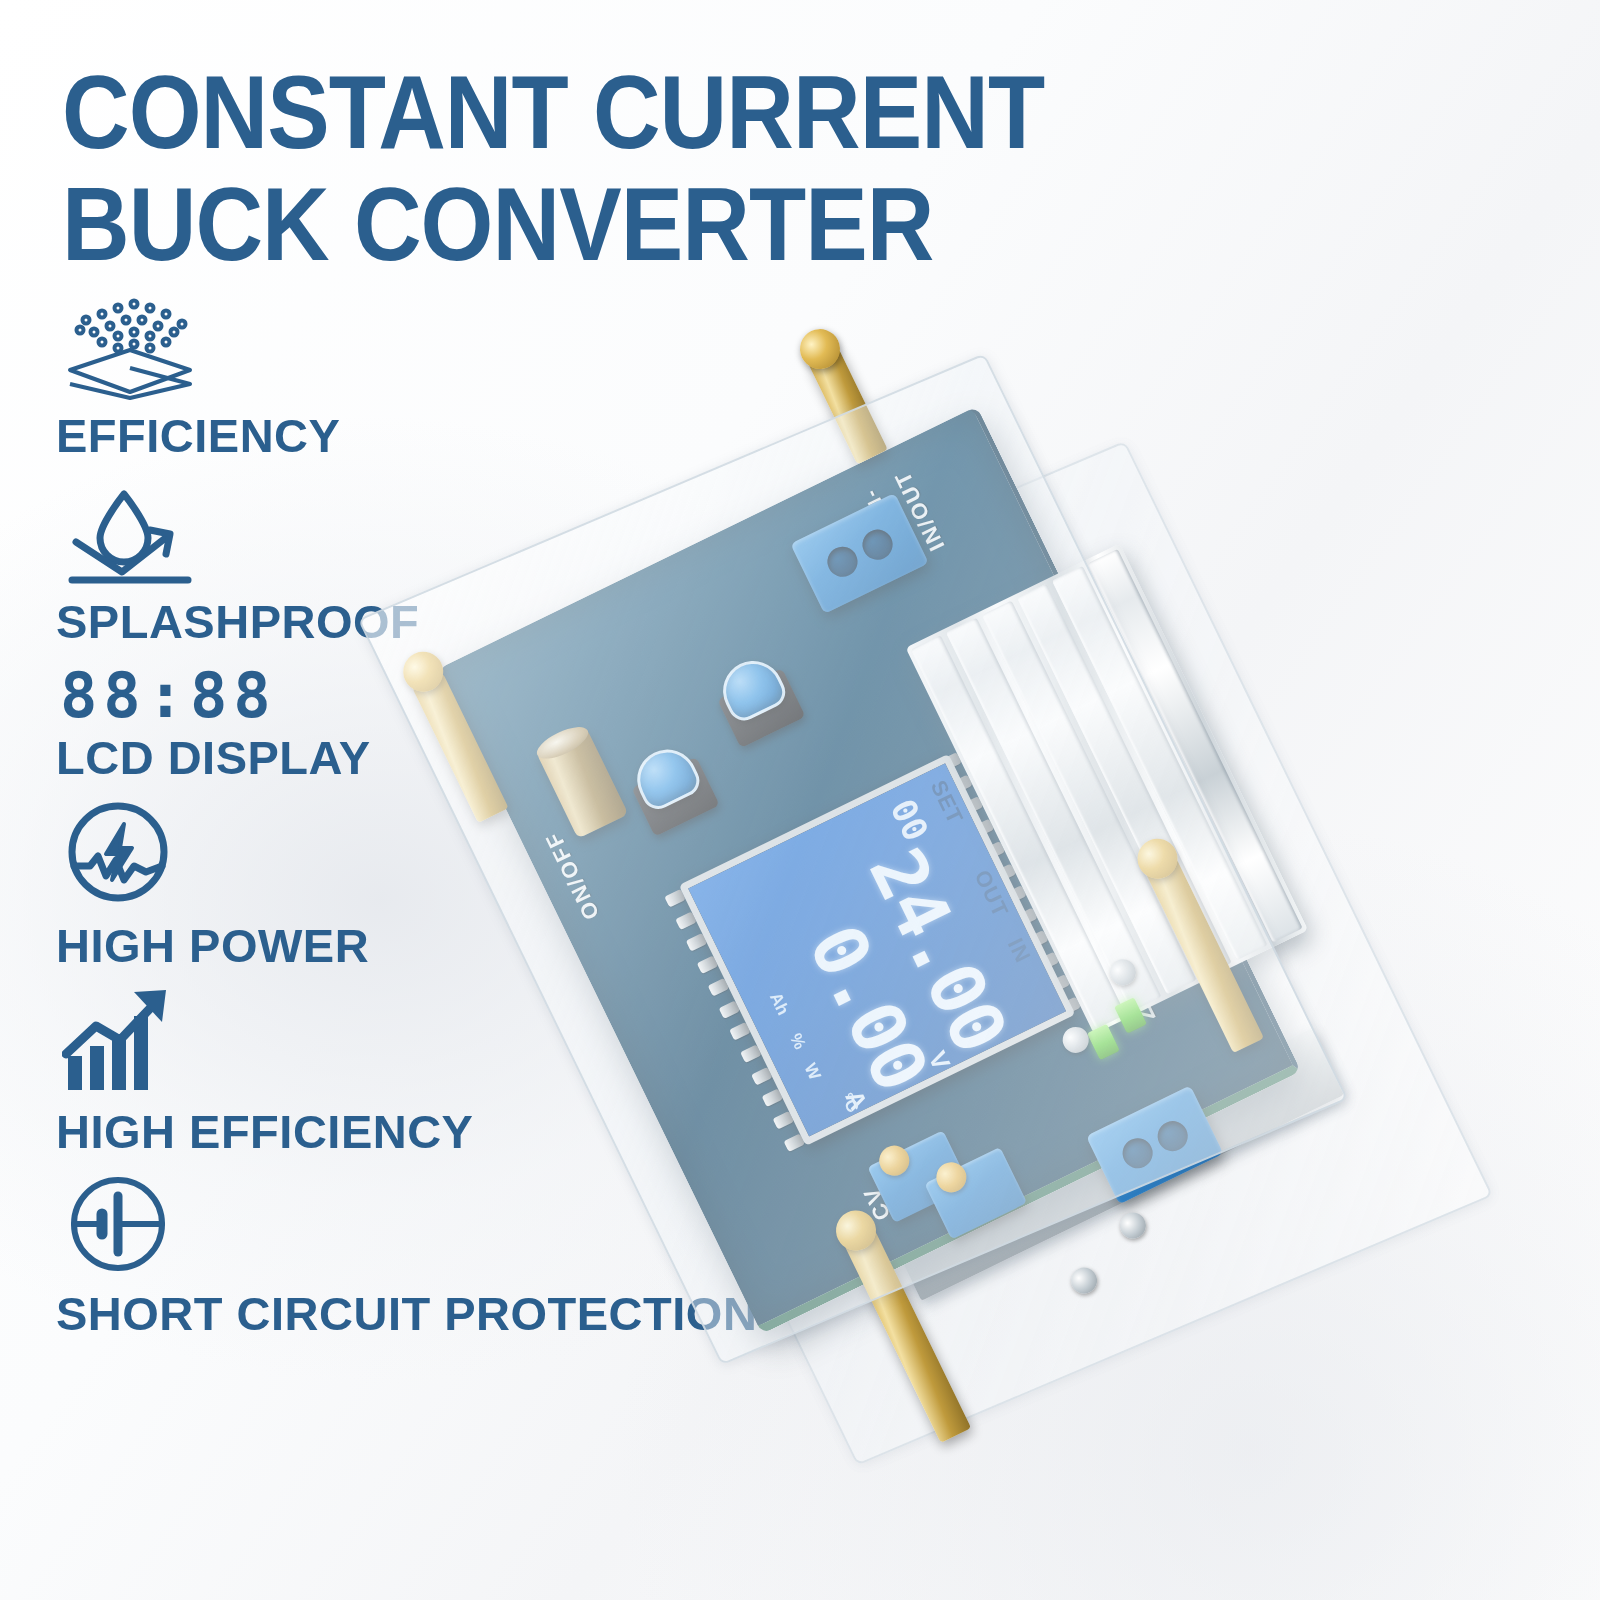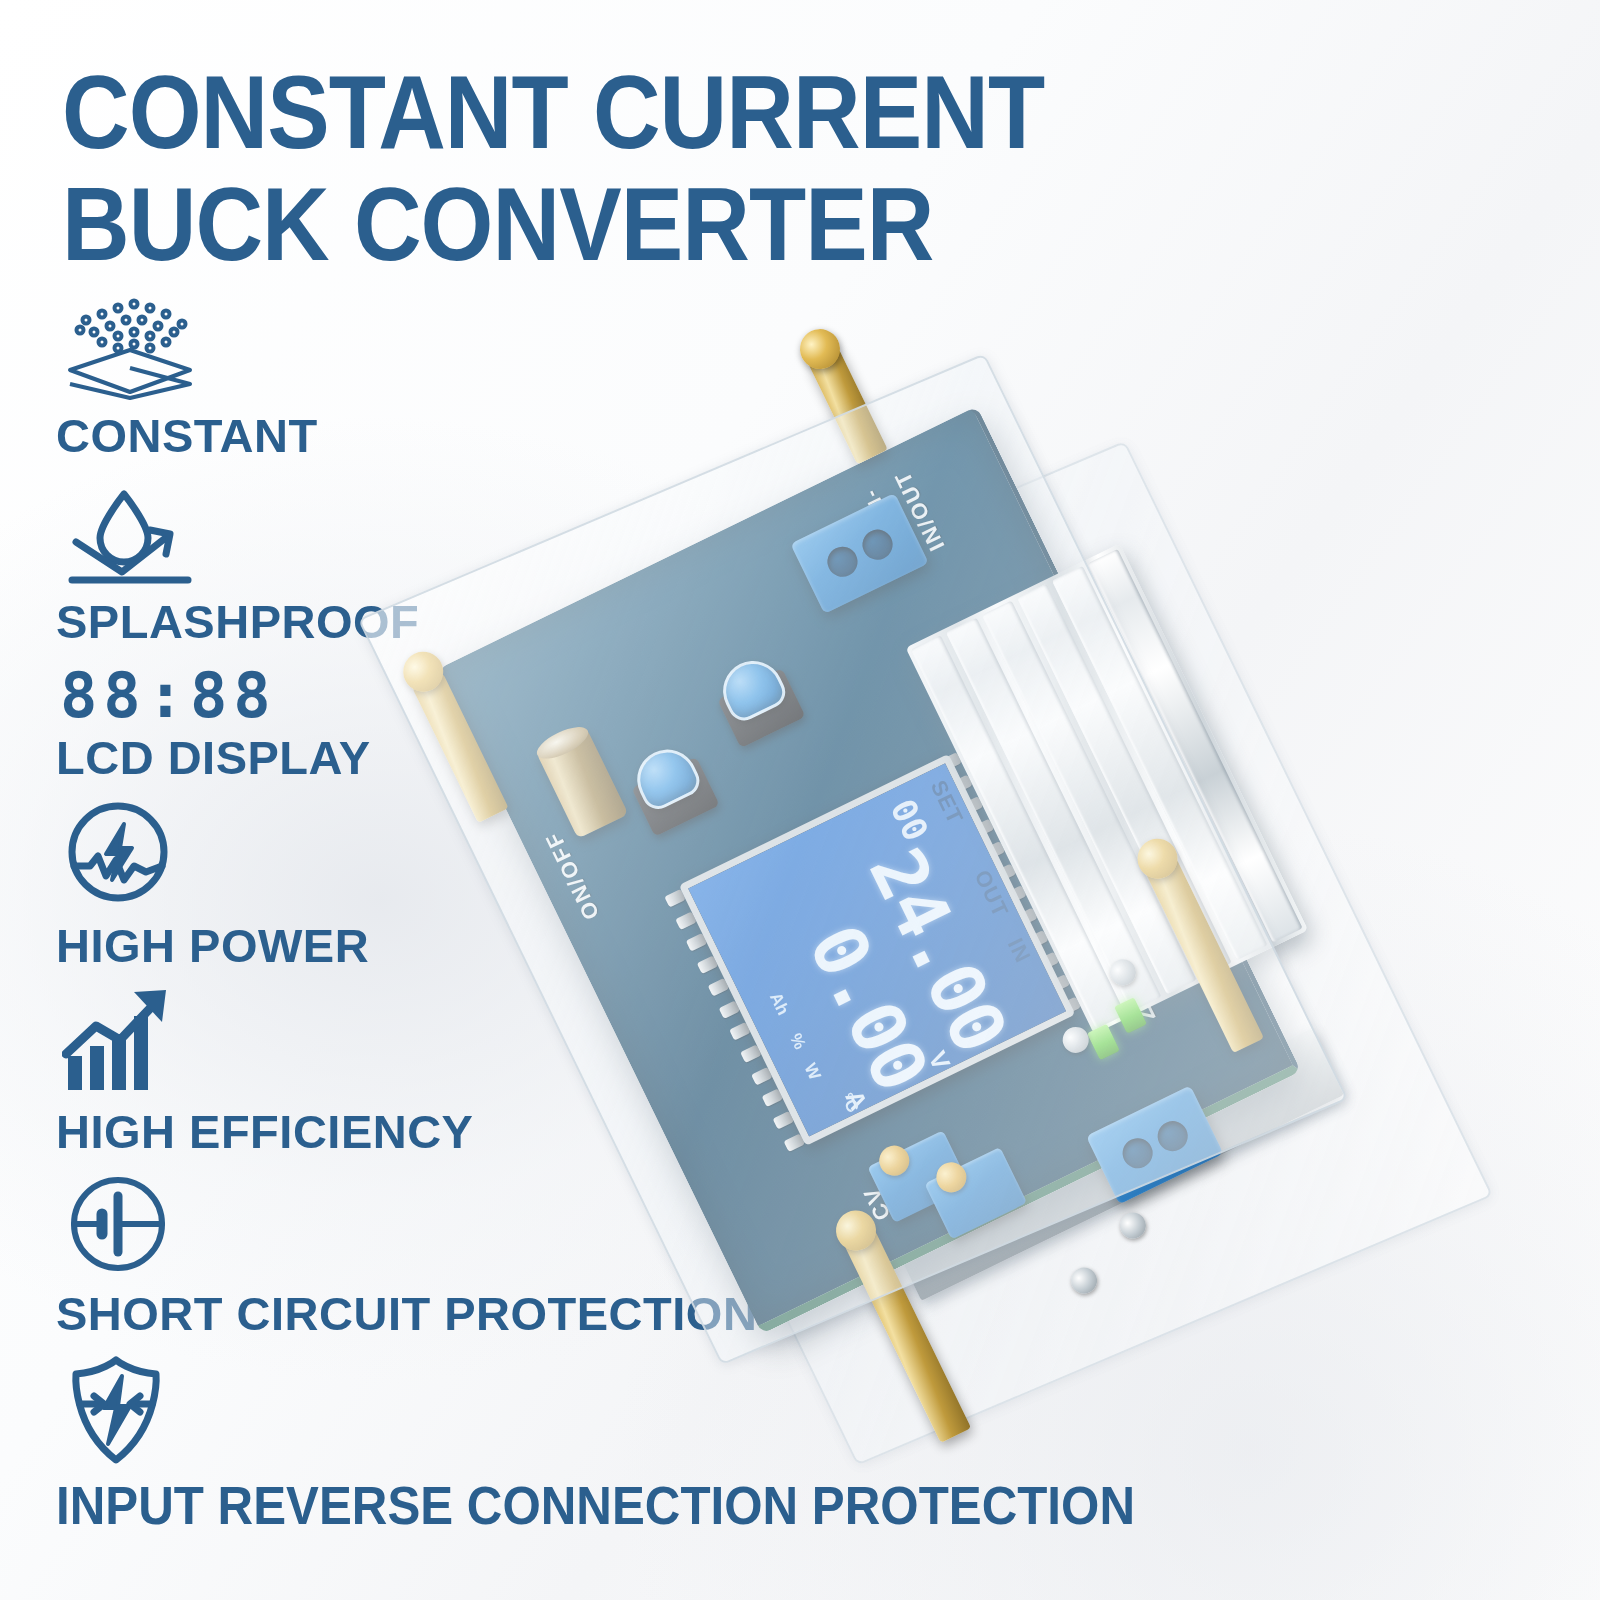--- a/index.html
+++ b/index.html
@@ -350,21 +350,21 @@
           <circle cx="88" cy="48" r="3.5"></circle>
             <circle cx="104" cy="54" r="3.5"></circle>
           <circle cx="56" cy="60" r="3.5"></circle>
             <circle cx="72" cy="56" r="3.5"></circle>
             <circle cx="88" cy="60" r="3.5"></circle>
         </g>
         <path d="M68 62 L128 82 L68 104 L8 82 Z" stroke-linejoin="round"></path>
         <path d="M68 80 L128 96 L68 110 L8 96" stroke-linejoin="round"></path>
       </svg>
     </span>
-    <div class="feature-label">CONSTANT</div>
+    <div class="feature-label">EFFICIENCY</div>
   </div>
 
   <div class="feature" id="f-splash">
     <span class="feature-icon">
       <svg width="136" height="108" viewBox="0 0 136 108" fill="none" stroke="#2b5f8e" stroke-width="7" stroke-linecap="round" stroke-linejoin="round">
         <path d="M62 14 C62 14 38 44 38 58 A24 24 0 0 0 86 58 C86 44 62 14 62 14 Z"></path>
         <path d="M14 62 L60 92 L106 56"></path>
         <path d="M88 50 L108 54 L104 74"></path>
         <path d="M10 100 L126 100"></path>
       </svg>
@@ -408,33 +408,20 @@
         <circle cx="56" cy="54" r="44"></circle>
         <path d="M12 54 L40 54"></path>
         <path d="M40 44 L40 64" stroke-width="11"></path>
         <path d="M56 26 L56 82" stroke-width="9"></path>
         <path d="M56 54 L100 54"></path>
       </svg>
     </span>
     <div class="feature-label">SHORT CIRCUIT PROTECTION</div>
   </div>
 
-  <div class="feature" id="f-rev">
-    <span class="feature-icon">
-      <svg width="108" height="116" viewBox="0 0 108 116" fill="none" stroke="#2b5f8e" stroke-width="7" stroke-linejoin="round" stroke-linecap="round">
-        <path d="M54 8 C54 8 40 20 14 22 C14 22 10 74 54 108 C98 74 94 22 94 22 C68 20 54 8 54 8 Z"></path>
-        <path d="M60 24 L42 56 L54 56 L46 92 L68 54 L56 54 Z" fill="#2b5f8e" stroke-width="4"></path>
-        <path d="M18 52 L40 52"></path>
-          <path d="M32 44 L42 52 L32 60"></path>
-        <path d="M90 52 L70 52"></path>
-          <path d="M78 44 L68 52 L78 60"></path>
-      </svg>
-    </span>
-    <div class="feature-label">INPUT REVERSE CONNECTION PROTECTION</div>
-  </div>
 
 </div>
 
 <div id="product-photo">
   <div id="product-stage">
 
     <div class="acrylic" id="acrylic-bottom"></div>
 
     <div id="under-slab"></div>
     <div id="inductor"></div>

